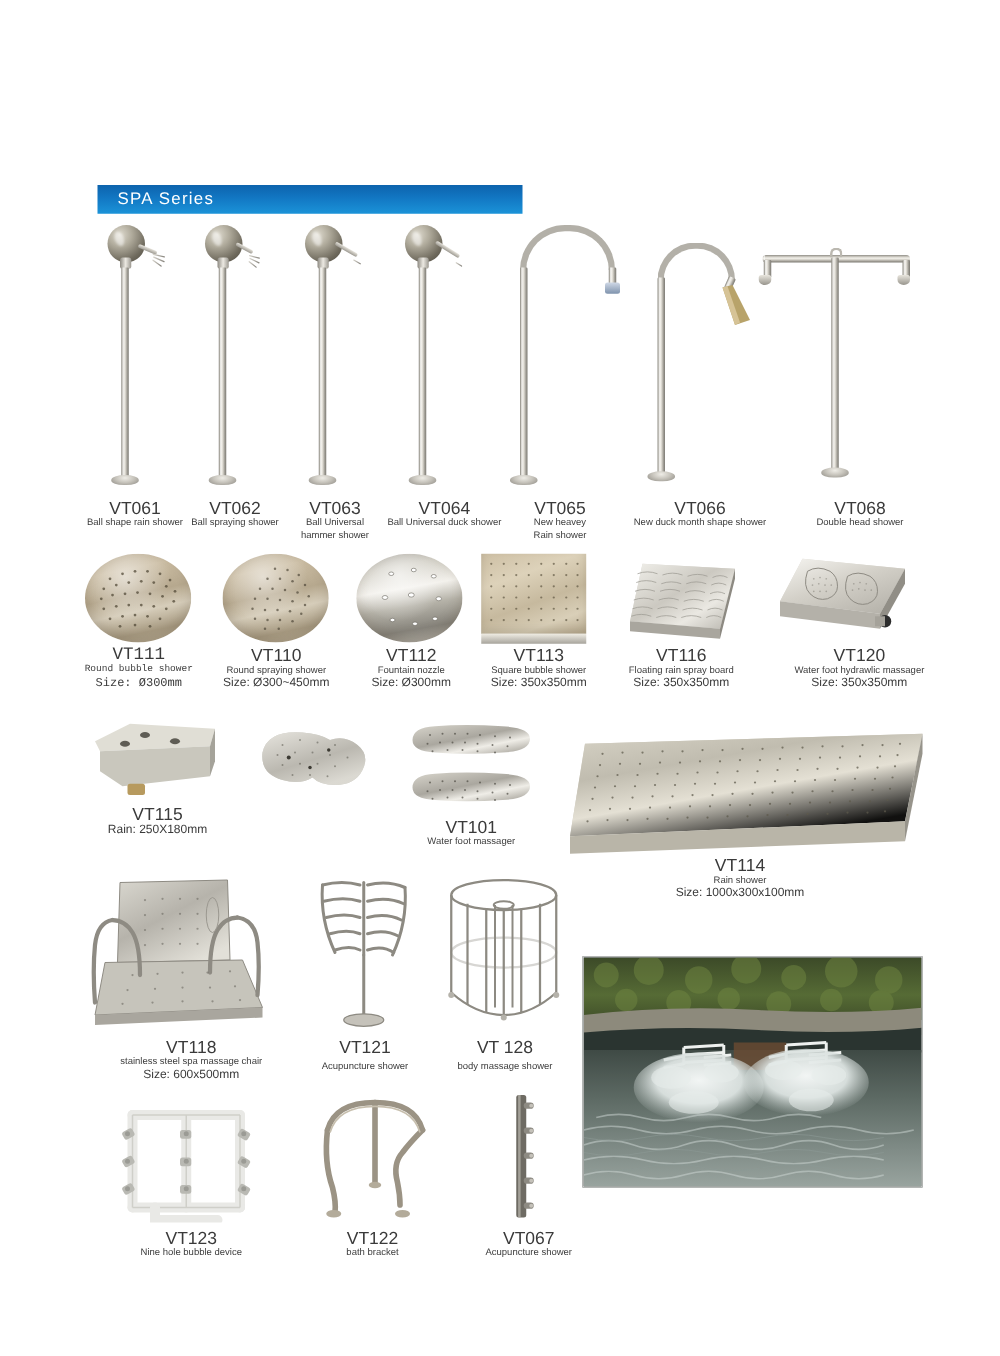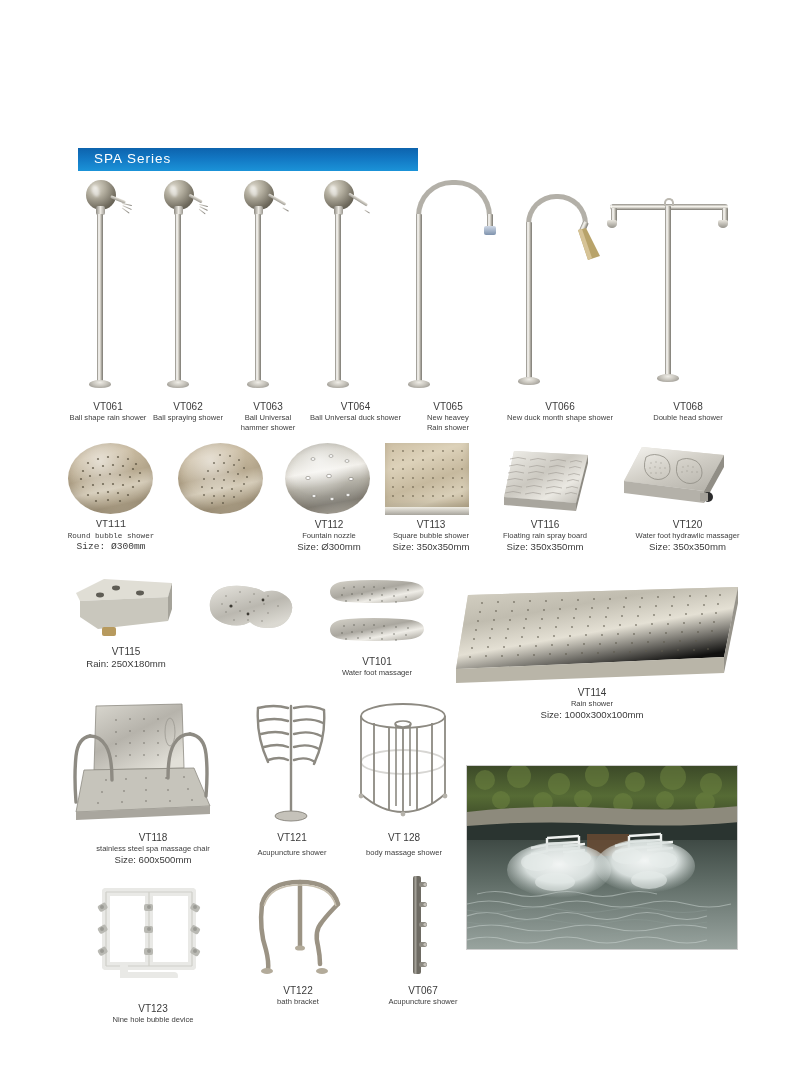--- a/index.html
+++ b/index.html
@@ -53,21 +53,21 @@
     position:absolute; left:78px; top:148px; width:340px; height:23px;
     background: linear-gradient(180deg,#0d63ad 0%,#1277c3 45%,#1b93d8 100%);
   }
   .section-bar-label{
     position:absolute; left:16px; top:3px;
     font-size:13.5px; color:#ffffff; letter-spacing:1px;
   }
 
   
   .cap{ position:absolute; text-align:center; color:#2b2b2b; }
-  .cap .code{ font-size:10px; color:#3a3a3a; line-height:13px; white-space:nowrap; }
+  .cap .code{ font-size:14px; color:#3a3a3a; line-height:13px; white-space:nowrap; }
   .cap .desc{ font-size:7.6px; color:#3d3d3d; line-height:10px; white-space:nowrap; }
   .cap .size{ font-size:9.6px; color:#3a3a3a; line-height:12.5px; white-space:nowrap; }
 
   
   .prod{ position:absolute; }
 
   
   .steel-v{ background: linear-gradient(90deg,#8f8d86 0%,#bdbab2 18%,#f2f0ea 38%,#d9d6ce 55%,#a3a098 78%,#7b7972 100%); }
   .steel-h{ background: linear-gradient(180deg,#8f8d86 0%,#c4c1b9 20%,#f4f2ec 42%,#d4d1c9 62%,#9b9890 85%,#7d7b74 100%); }
 
@@ -469,20 +469,25 @@
       <polygon points="84,48 104,12 104,24 84,60" fill="#918e86"></polygon>
       <circle cx="88" cy="54" r="5" fill="#2c2c2c"></circle>
       <rect x="80" y="50" width="8" height="8" fill="#a5a29a"></rect>
     </svg>
   </div>
 
   <div class="cap" style="left:62px;top:518px;width:98px;font-family:Liberation Mono, monospace;">
     <div class="code">VT111</div>
     <div class="desc">Round bubble shower</div>
     <div class="size">Size: Ø300mm</div>
+  </div>
+  <div class="cap" style="left:166px;top:518px;width:110px;">
+    <div class="code">VT110</div>
+    <div class="desc">Round spraying shower</div>
+    <div class="size">Size: Ø300~450mm</div>
   </div>
   <div class="cap" style="left:284px;top:518px;width:90px;">
     <div class="code">VT112</div>
     <div class="desc">Fountain nozzle</div>
     <div class="size">Size: Ø300mm</div>
   </div>
   <div class="cap" style="left:382px;top:518px;width:98px;">
     <div class="code">VT113</div>
     <div class="desc">Square bubble shower</div>
     <div class="size">Size: 350x350mm</div>
@@ -1019,21 +1024,21 @@
       <g fill="#d3d0c8" opacity=".8">
         <circle cx="21" cy="10.5" r="1.6"></circle>
           <circle cx="21" cy="30.5" r="1.6"></circle>
           <circle cx="21" cy="50.5" r="1.6"></circle>
         <circle cx="21" cy="70.5" r="1.6"></circle>
           <circle cx="21" cy="90.5" r="1.6"></circle>
       </g>
     </svg>
   </div>
 
-  <div class="cap" style="left:88px;top:984px;width:130px;margin-top:18px;">
+  <div class="cap" style="left:88px;top:984px;width:130px;">
     <div class="code">VT123</div>
     <div class="desc">Nine hole bubble device</div>
   </div>
   <div class="cap" style="left:250px;top:984px;width:96px;">
     <div class="code">VT122</div>
     <div class="desc">bath bracket</div>
   </div>
   <div class="cap" style="left:368px;top:984px;width:110px;">
     <div class="code">VT067</div>
     <div class="desc">Acupuncture shower</div>

